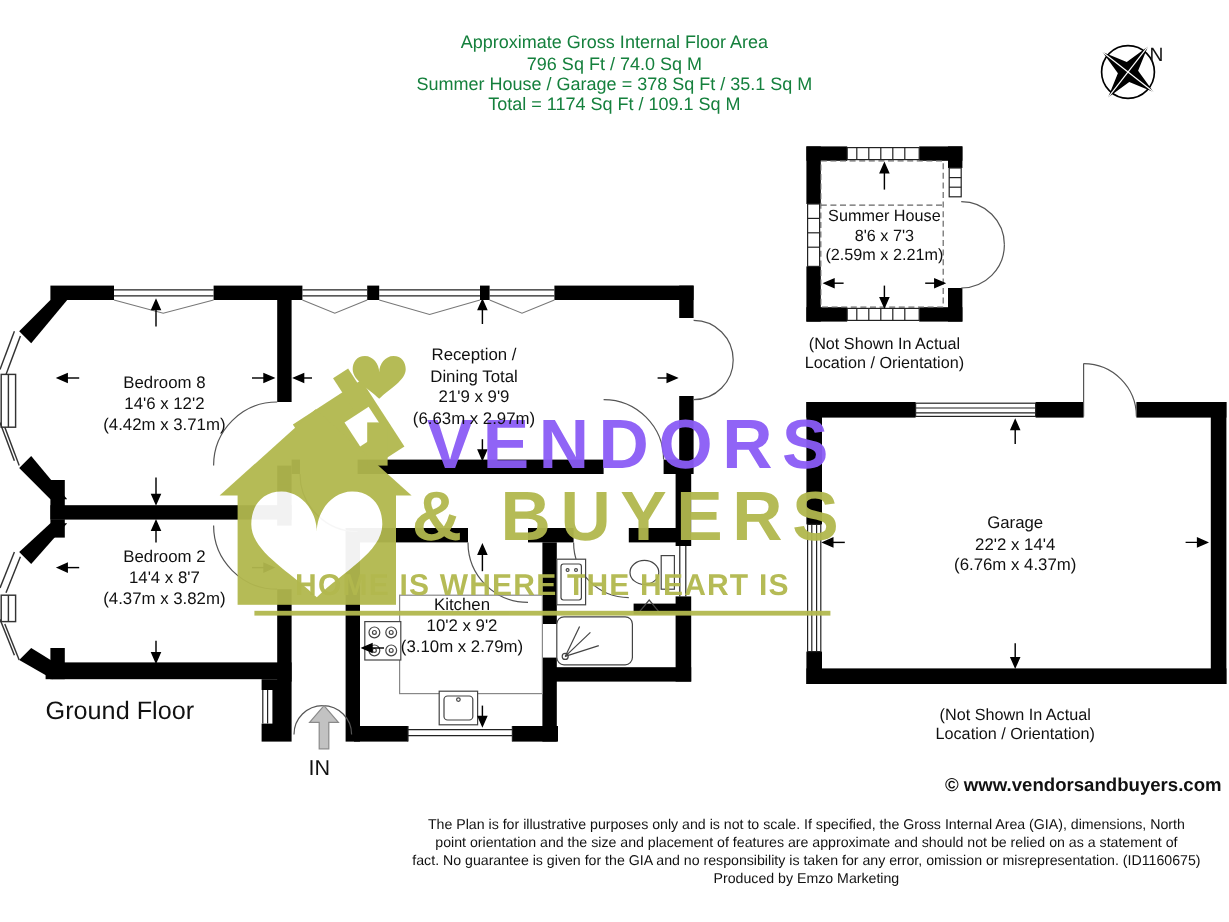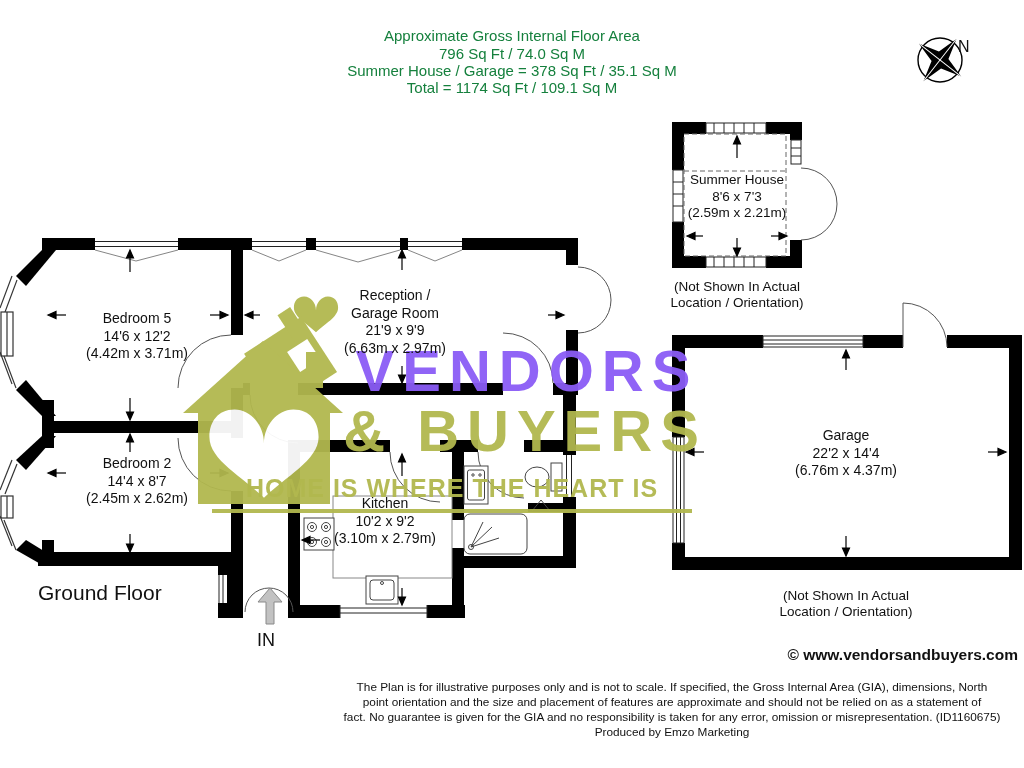--- a/index.html
+++ b/index.html
@@ -339,34 +339,34 @@
 <div class="abs ctr wm-tag" style="left:452px;top:474px;color:#b2b84e;opacity:.95">HOME IS WHERE THE HEART IS</div>
 
 <div class="abs hdr" style="top:27px">Approximate Gross Internal Floor Area</div>
 <div class="abs hdr" style="top:45px">796 Sq Ft / 74.0 Sq M</div>
 <div class="abs hdr" style="top:62px">Summer House / Garage = 378 Sq Ft / 35.1 Sq M</div>
 <div class="abs hdr" style="top:79px">Total = 1174 Sq Ft / 109.1 Sq M</div>
 
 <div class="abs" style="left:958px;top:38px;font-size:16px">N</div>
 
 <div class="abs ctr room" style="left:137px;top:310px">
-  <div>Bedroom 5</div>
+  <div>Bedroom 8</div>
   <div>14'6 x 12'2</div>
   <div>(4.42m x 3.71m)</div>
 </div>
 
 <div class="abs ctr room" style="left:137px;top:455px">
   <div>Bedroom 2</div>
   <div>14'4 x 8'7</div>
-  <div>(2.45m x 2.62m)</div>
+  <div>(4.37m x 3.82m)</div>
 </div>
 
 <div class="abs ctr room" style="left:395px;top:287px">
   <div>Reception /</div>
-  <div>Garage Room</div>
+  <div>Dining Total</div>
   <div>21'9 x 9'9</div>
   <div>(6.63m x 2.97m)</div>
 </div>
 
 <div class="abs ctr room" style="left:385px;top:495px">
   <div>Kitchen</div>
   <div>10'2 x 9'2</div>
   <div>(3.10m x 2.79m)</div>
 </div>
 

